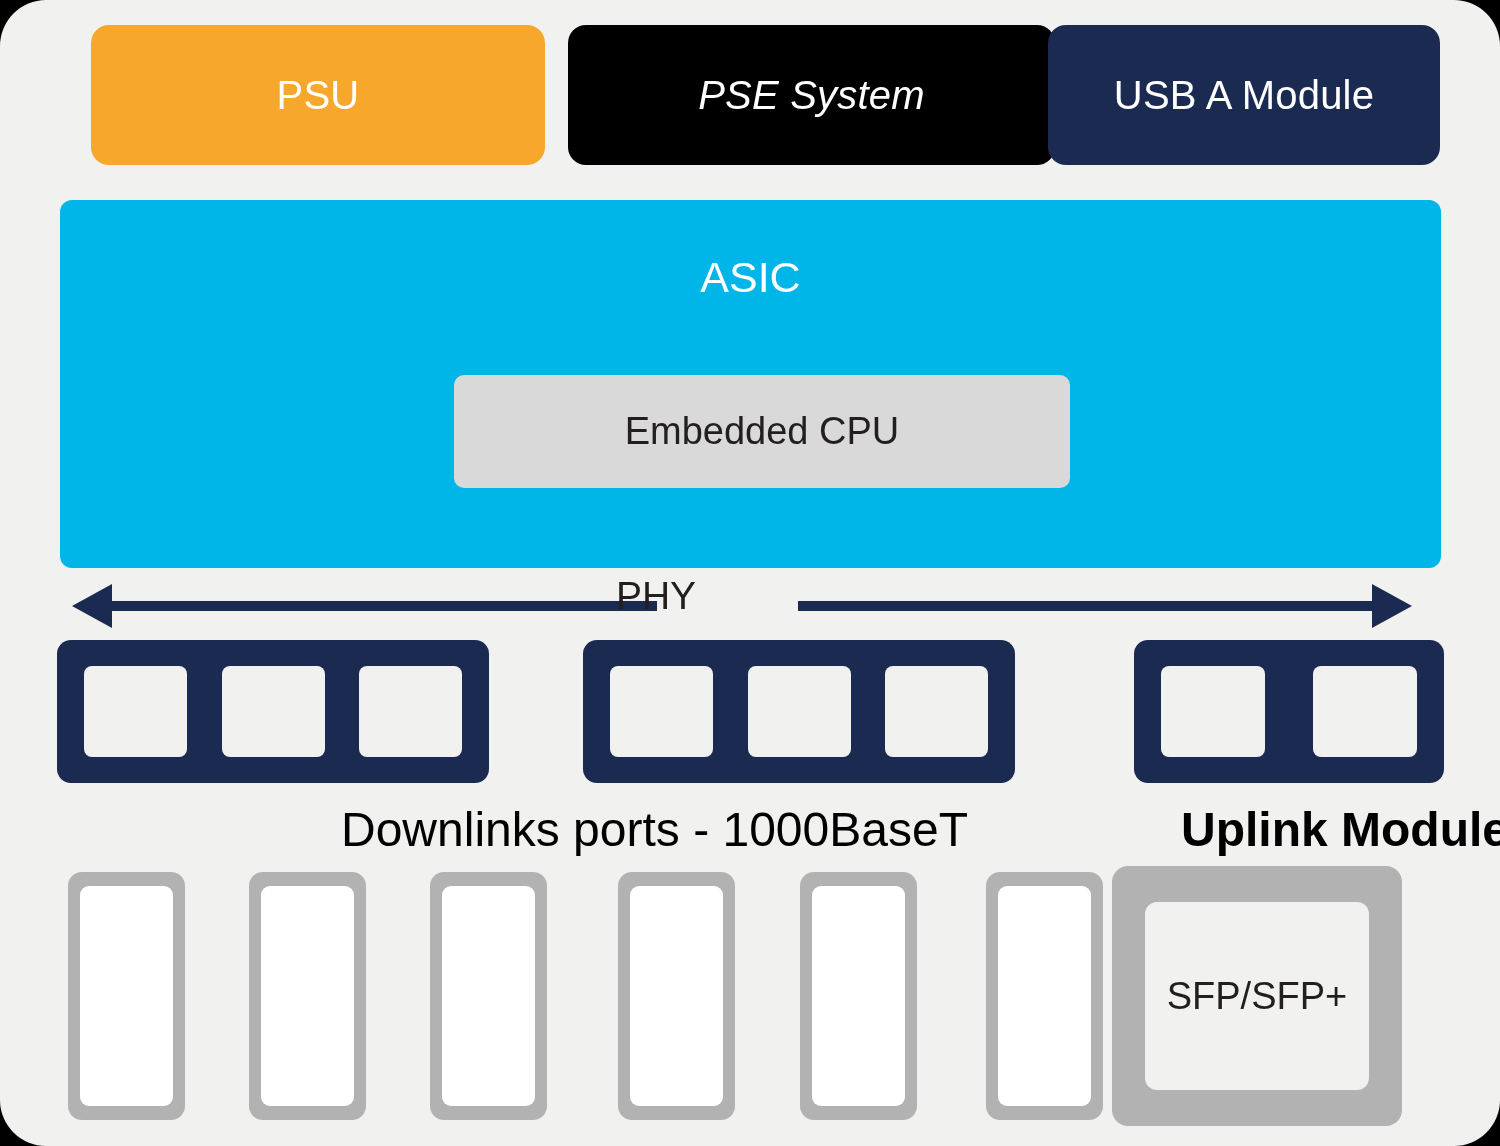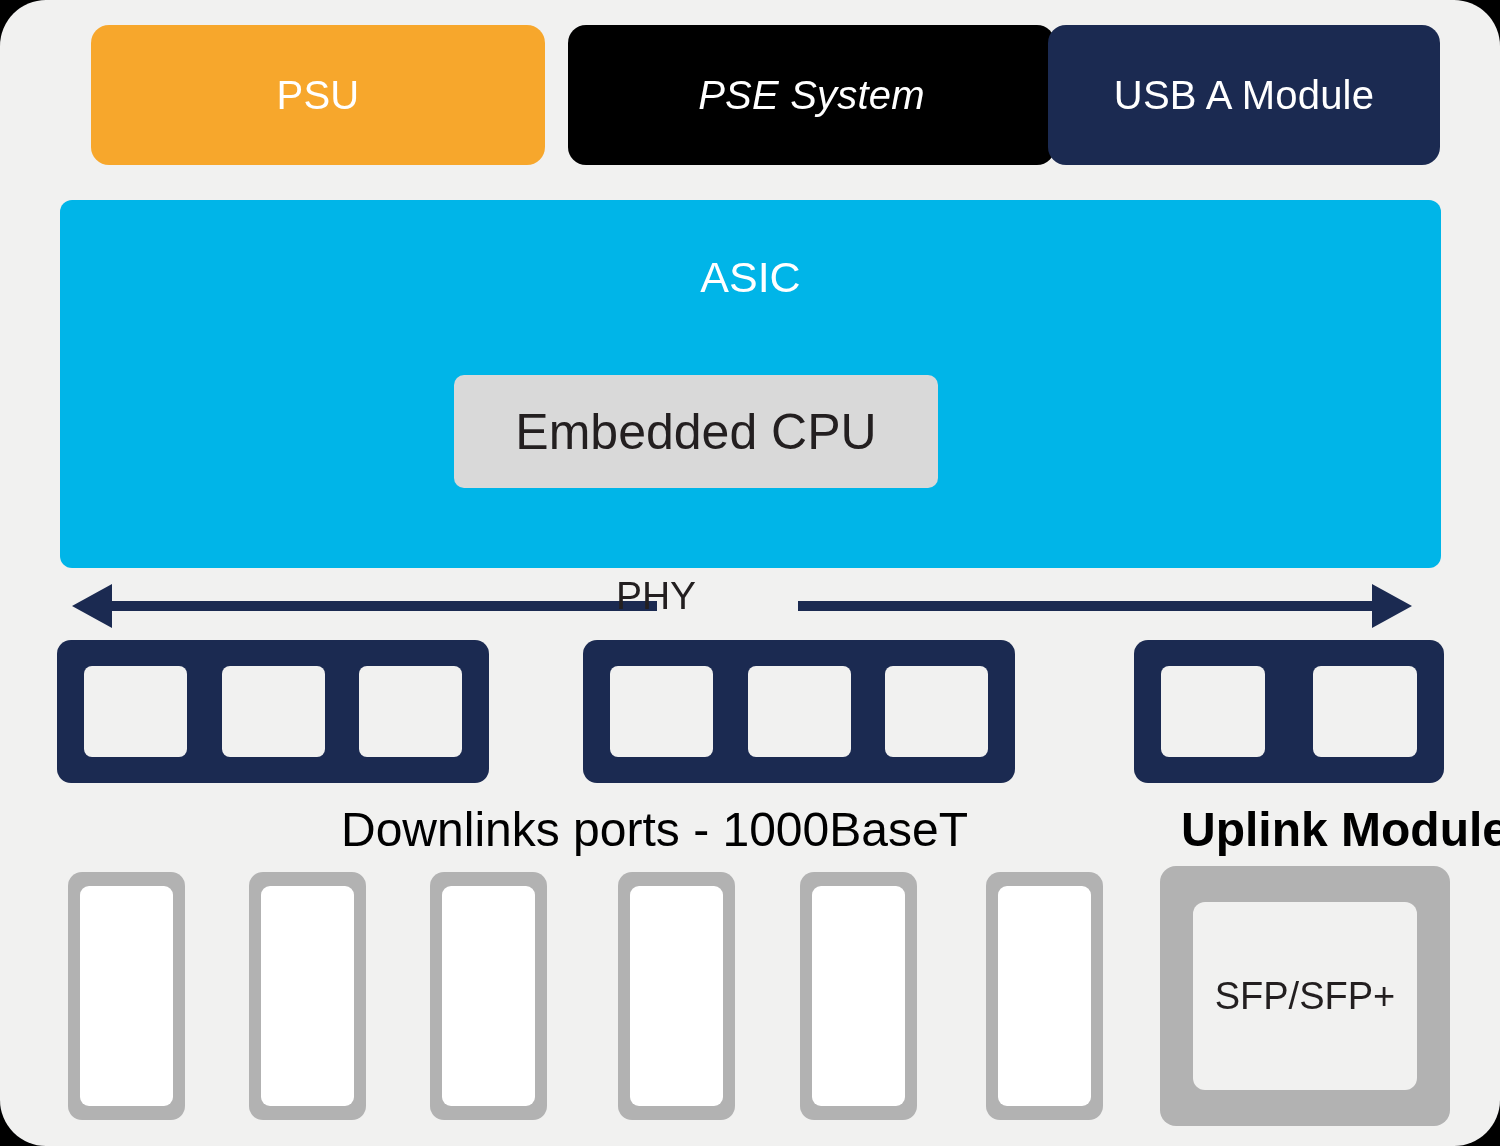--- a/index.html
+++ b/index.html
@@ -60,28 +60,28 @@
     left: 0;
     width: 100%;
     text-align: center;
     font-size: 43px;
     color: #ffffff;
   }
   #embedded-cpu-box {
     position: absolute;
     left: 394px;
     top: 175px;
-    width: 484px;
+    width: 616px;
     height: 113px;
     background: #d9d9d9;
     border-radius: 10px;
     display: flex;
     align-items: center;
     justify-content: center;
-    font-size: 50px;
+    font-size: 38px;
     color: #231f20;
   }
 
   
   #phy-row {
     position: absolute;
     left: 0;
     top: 578px;
     width: 1500px;
     height: 56px;
@@ -150,21 +150,21 @@
   .connector-inner {
     width: 100%;
     height: 100%;
     background: #ffffff;
     border-radius: 9px;
   }
 
   
   #sfp-module {
     position: absolute;
-    left: 1160px;
+    left: 1112px;
     top: 866px;
     width: 290px;
     height: 260px;
     background: #b2b2b2;
     border-radius: 16px;
     box-sizing: border-box;
     padding: 36px 33px;
   }
   #sfp-inner {
     width: 100%;

